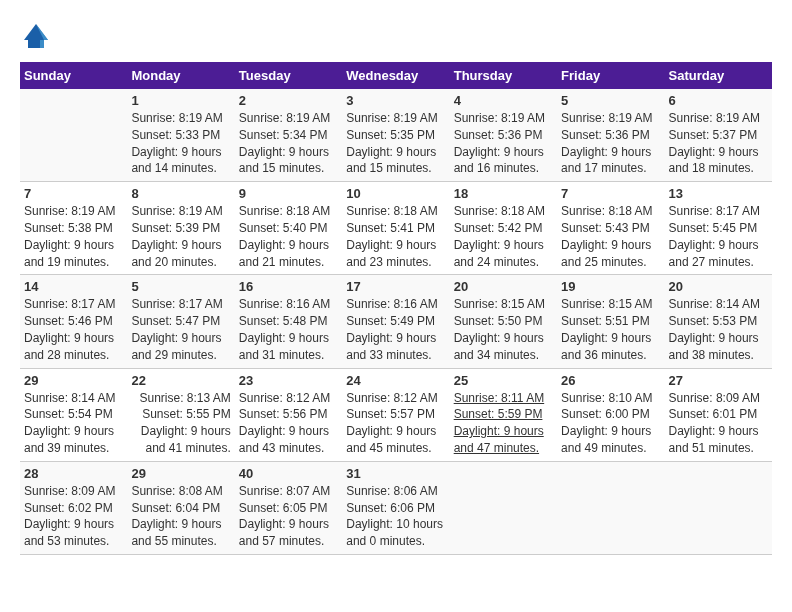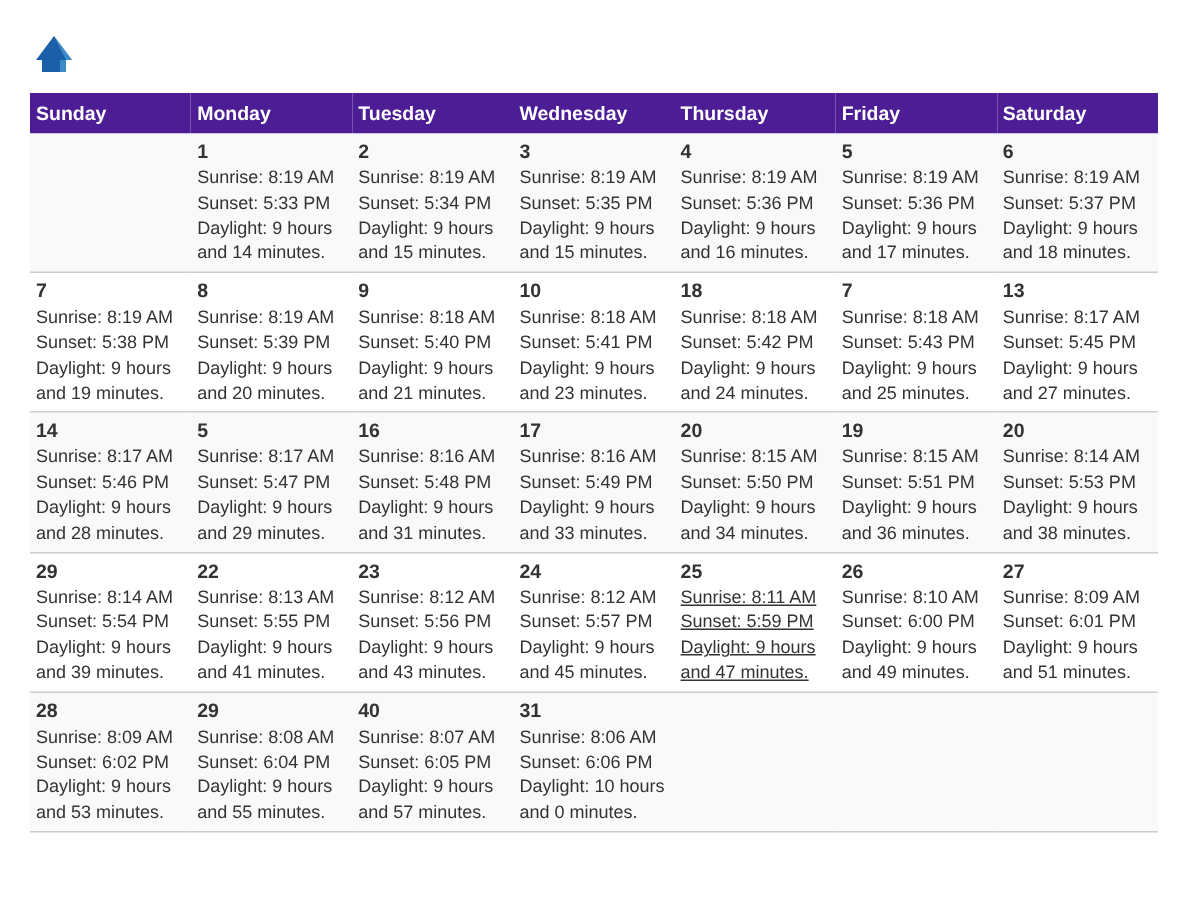--- a/index.html
+++ b/index.html
@@ -268,21 +268,21 @@
       <tr>
         <td>
           <span class="day-number">29</span>
           <div class="day-info" style="white-space: pre-line;">Sunrise: 8:14 AM
 Sunset: 5:54 PM
 Daylight: 9 hours
 and 39 minutes.</div>
         </td>
         <td>
           <span class="day-number">22</span>
-          <div class="day-info" style="white-space: pre-line;">Sunrise: 8:13 AM
+          <div class="day-info" style="white-space: pre-line; text-align: right;">Sunrise: 8:13 AM
 Sunset: 5:55 PM
 Daylight: 9 hours
 and 41 minutes.</div>
         </td>
         <td>
           <span class="day-number">23</span>
           <div class="day-info" style="white-space: pre-line;">Sunrise: 8:12 AM
 Sunset: 5:56 PM
 Daylight: 9 hours
 and 43 minutes.</div>

